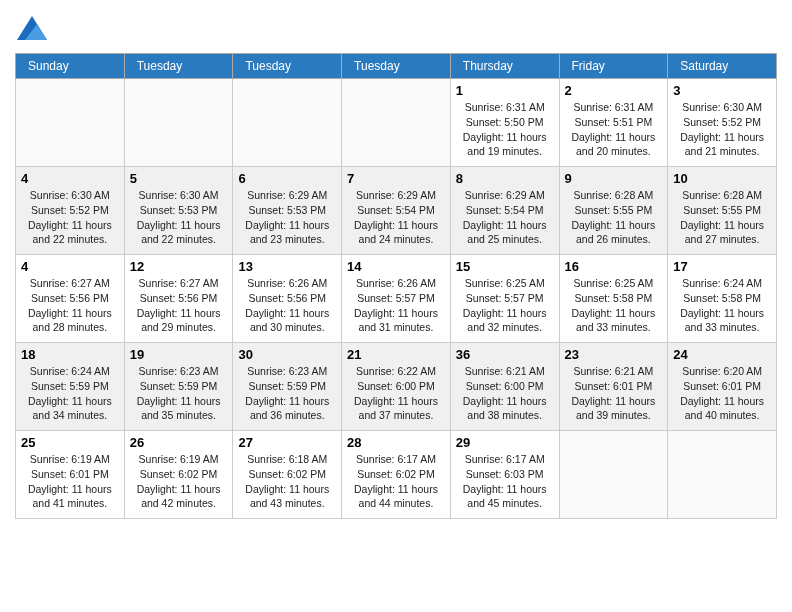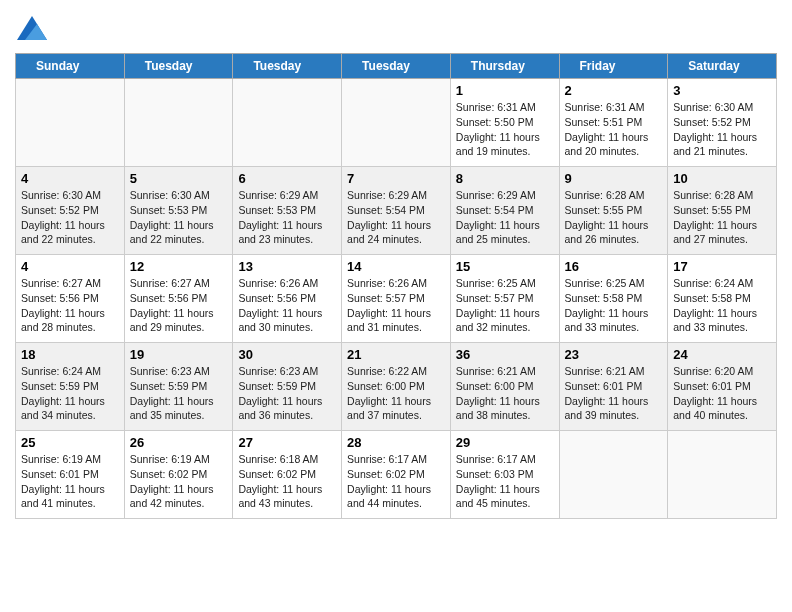--- a/index.html
+++ b/index.html
@@ -49,23 +49,23 @@
     }
     .calendar {
       width: 100%;
       border-collapse: collapse;
       font-size: 11px;
     }
     .calendar th {
       background-color: #2a7abf;
       color: #fff;
       text-align: left;
-      padding: 5px 20px;
+      padding: 5px 12px;
       font-size: 12px;
-      font-weight: bold;
+      font-weight: normal;
       border: 1px solid #aaa;
     }
     .calendar td {
       border: 1px solid #ccc;
       vertical-align: top;
       padding: 4px 5px;
       width: calc(100% / 7);
       height: 88px;
     }
     .calendar td.empty {
@@ -74,20 +74,21 @@
     .day-num {
       font-size: 13px;
       font-weight: bold;
       display: block;
       margin-bottom: 2px;
     }
     .day-info {
       font-size: 10.5px;
       color: #222;
       line-height: 1.4;
+      text-align: center;
     }
     .row-shaded td {
       background-color: #f0f0f0;
     }
     .row-white td {
       background-color: #ffffff;
     }
   </style>
 </head>
 <body>

